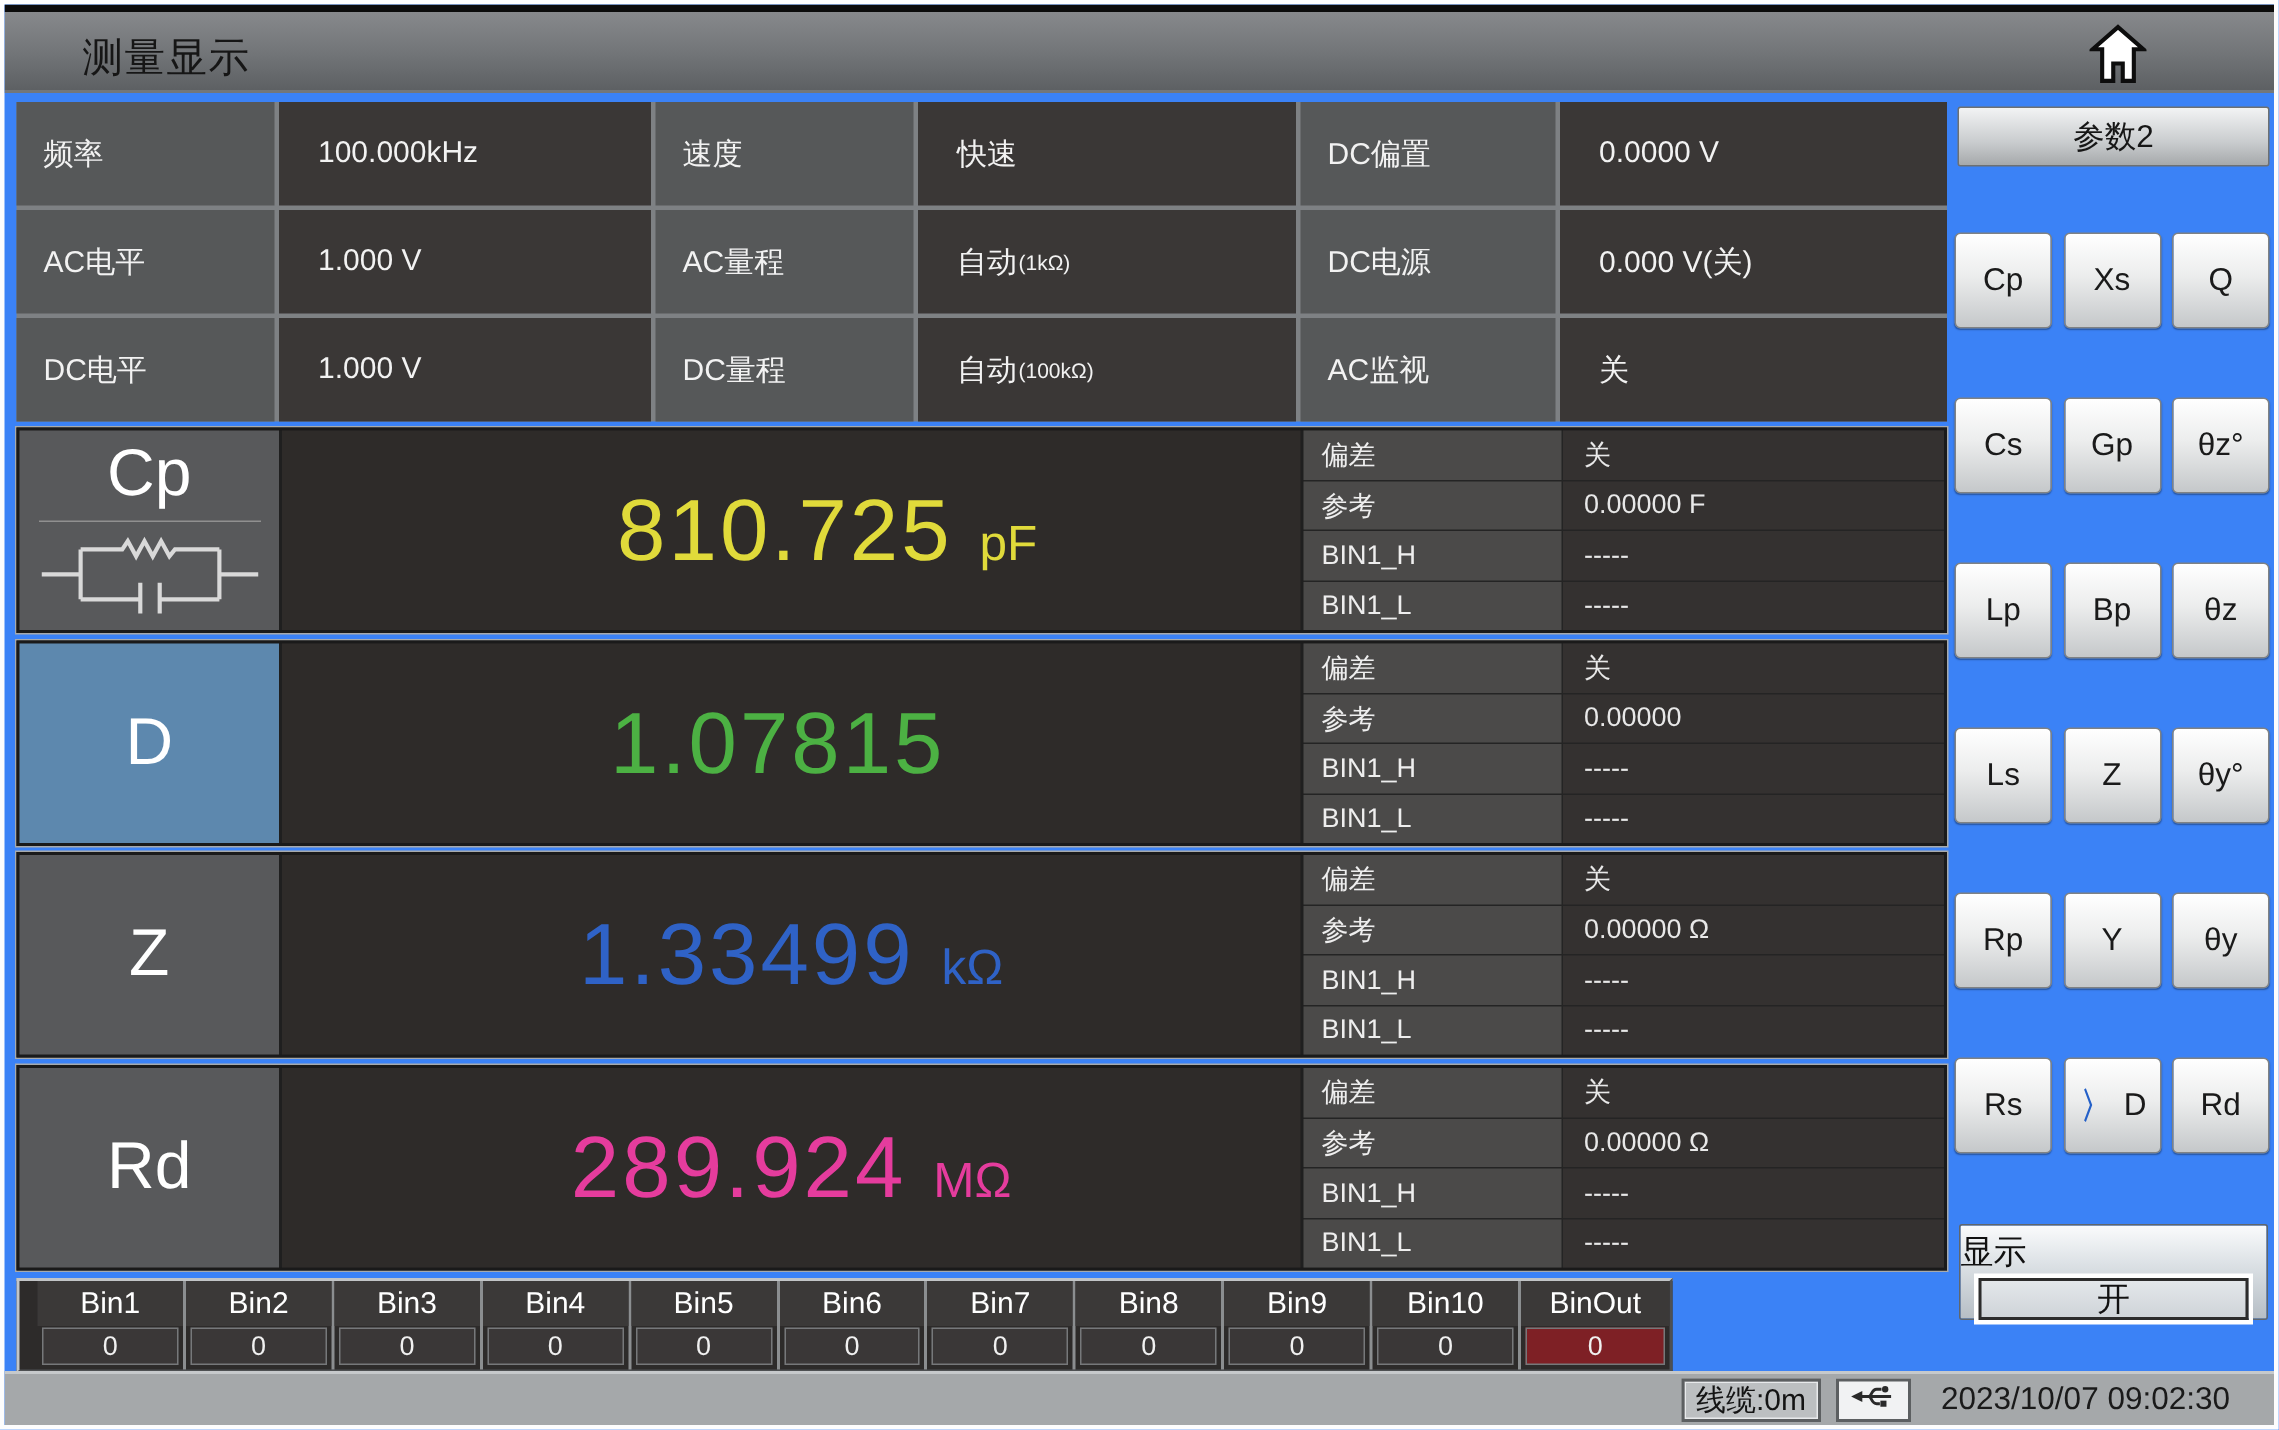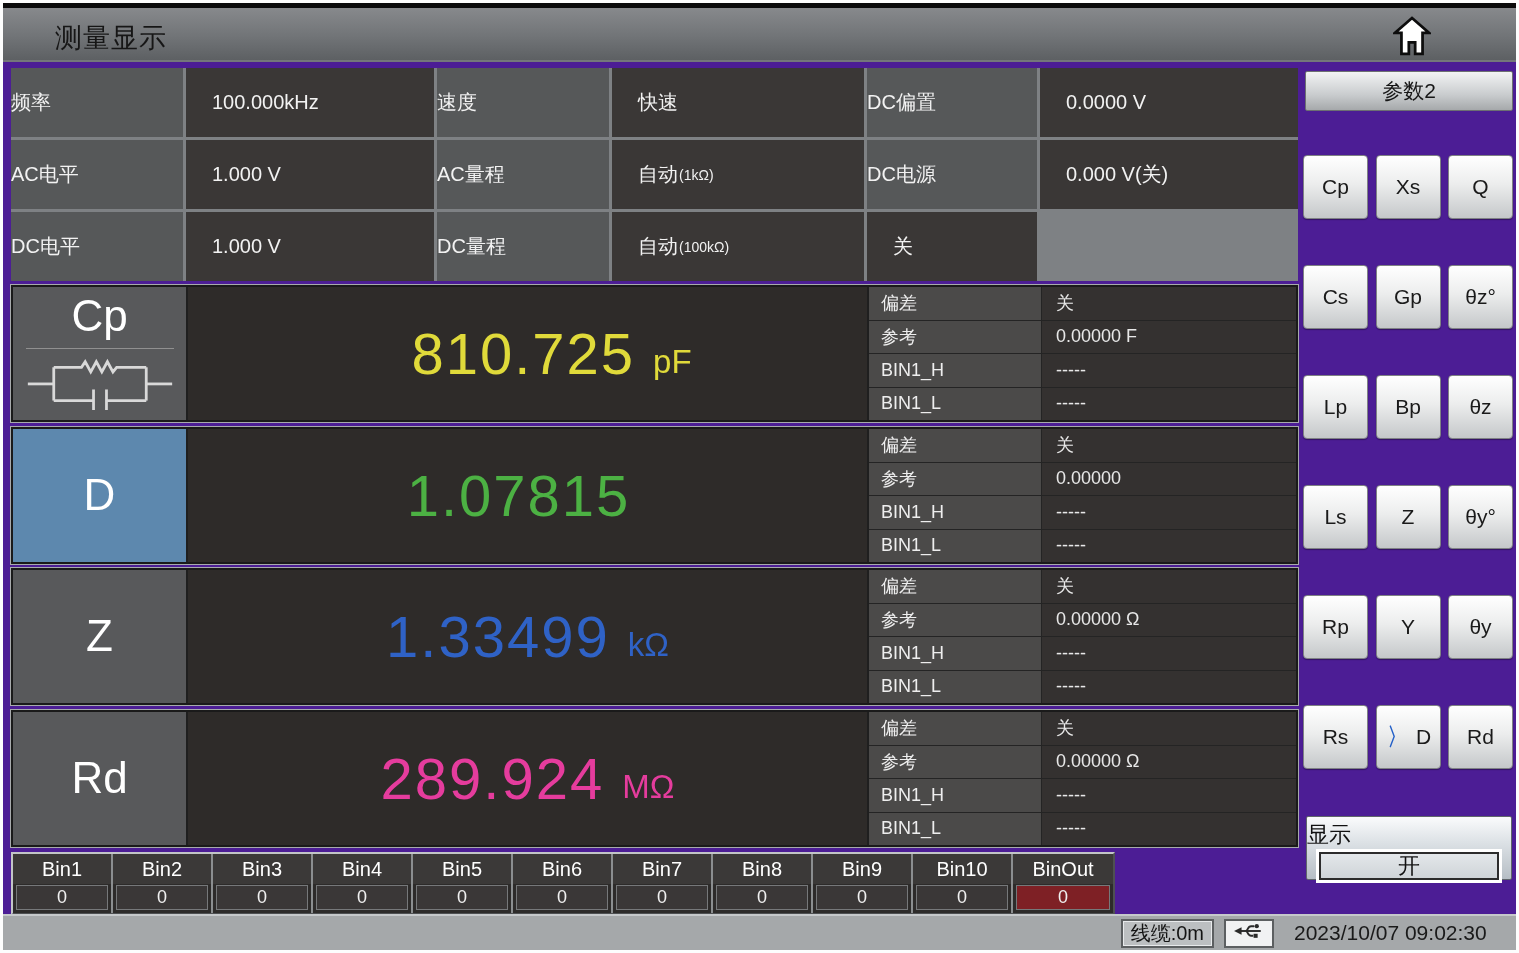--- a/index.html
+++ b/index.html
@@ -1,37 +1,37 @@
 <!DOCTYPE html>
 <html><head>
 <meta charset="utf-8">
 <style>
   html,body{margin:0;padding:0;background:#fff;}
   *{box-sizing:border-box;}
   #app{
-    position:relative;width:1519px;height:953px;background:#4c1d95;
+    position:relative;width:1519px;height:953px;background:#3b82f6;
     font-family:"Liberation Sans","DejaVu Sans",sans-serif;overflow:hidden;
     border:3px solid #fdfdfd;
   }
   
   .titlebar{
     position:absolute;left:0;top:0;width:100%;height:59px;
     background:linear-gradient(180deg,#87898c 0%,#717477 55%,#5d6063 100%);
     border-top:5px solid #0b0b0b;border-bottom:2px solid #74777a;
   }
   .title-text{position:absolute;left:52px;top:12px;font-size:27px;color:#161616;letter-spacing:1px;}
   .home-btn{position:absolute;right:82px;top:5px;width:44px;height:48px;background:none;border:none;cursor:pointer;padding:0;}
   
   .param-grid{
     position:absolute;left:8px;top:65px;width:1287px;height:213px;
     display:grid;grid-template-columns:172px 248px 172px 252px 170px 1fr;
     grid-auto-rows:69px;gap:3px;background:#7e8184;
   }
   .pcell{display:flex;align-items:center;color:#f2f2f2;font-size:20px;}
-  .pcell.lab{background:#565859;}
+  .pcell.lab{background:#565859;padding-left:18px;}
   .pcell.val{background:#3a3736;padding-left:26px;}
   .pcell .sub{font-size:14px;vertical-align:-4px;margin-left:1px;}
   
   .meas-row{
     position:absolute;left:8px;width:1287px;height:137px;
     display:flex;background:#1f1f1f;border:2px solid #1a1a1a;
     box-shadow:0 0 0 1px #a7aaac;
   }
   .meas-label{
     width:173px;background:#58595b;display:flex;flex-direction:column;
@@ -45,21 +45,21 @@
   .meas-details{
     width:427px;display:grid;grid-template-rows:repeat(4,1fr);gap:1px;background:#242424;
   }
   .det-row{display:grid;grid-template-columns:172px 1fr;gap:1px;}
   .det-label{background:#4b4a49;color:#eee;font-size:18px;display:flex;align-items:center;padding-left:12px;}
   .det-value{background:#343130;color:#e8e8e8;font-size:18px;display:flex;align-items:center;padding-left:14px;}
   
   .bins{
     position:absolute;left:8px;top:849px;width:1104px;height:63px;
     display:grid;grid-template-columns:repeat(11,1fr);
-    background:#2d2b2a;border:2px solid #c2c5c7;border-bottom-color:#4e5052;border-right-color:#4e5052;
+    background:#2d2b2a;border:2px solid #c2c5c7;border-bottom-color:#4e5052;border-right-color:#4e5052;padding-left:12px;
   }
   .bin-col{display:flex;flex-direction:column;border-right:2px solid #8b8e90;}
   .bin-col:last-child{border-right:none;}
   .bin-h{height:30px;background:#3b3938;color:#fff;font-size:20px;display:flex;align-items:center;justify-content:center;}
   .bin-v{
     height:25px;margin:1px 3px 2px;background:#3a3737;border:1px solid #76787a;
     color:#f0f0f0;font-size:18px;display:flex;align-items:center;justify-content:center;
   }
   
   .statusbar{
@@ -155,20 +155,21 @@
     <div class="pcell lab">DC电平</div>
     <div class="pcell val">
         <span>1.000 V</span>
         <span class="sub"></span>
       </div>
     <div class="pcell lab">DC量程</div>
     <div class="pcell val">
         <span>自动</span>
         <span class="sub">(100kΩ)</span>
       </div>
+    <div class="pcell lab">AC监视</div>
     <div class="pcell val">
         <span>关</span>
         <span class="sub"></span>
       </div>
   </div>
 
   <div class="meas-row" style="top:282px">
     <div class="meas-label" style="background: rgb(88, 89, 91);">
       <div class="meas-param">Cp</div>
       <div class="circuit">

